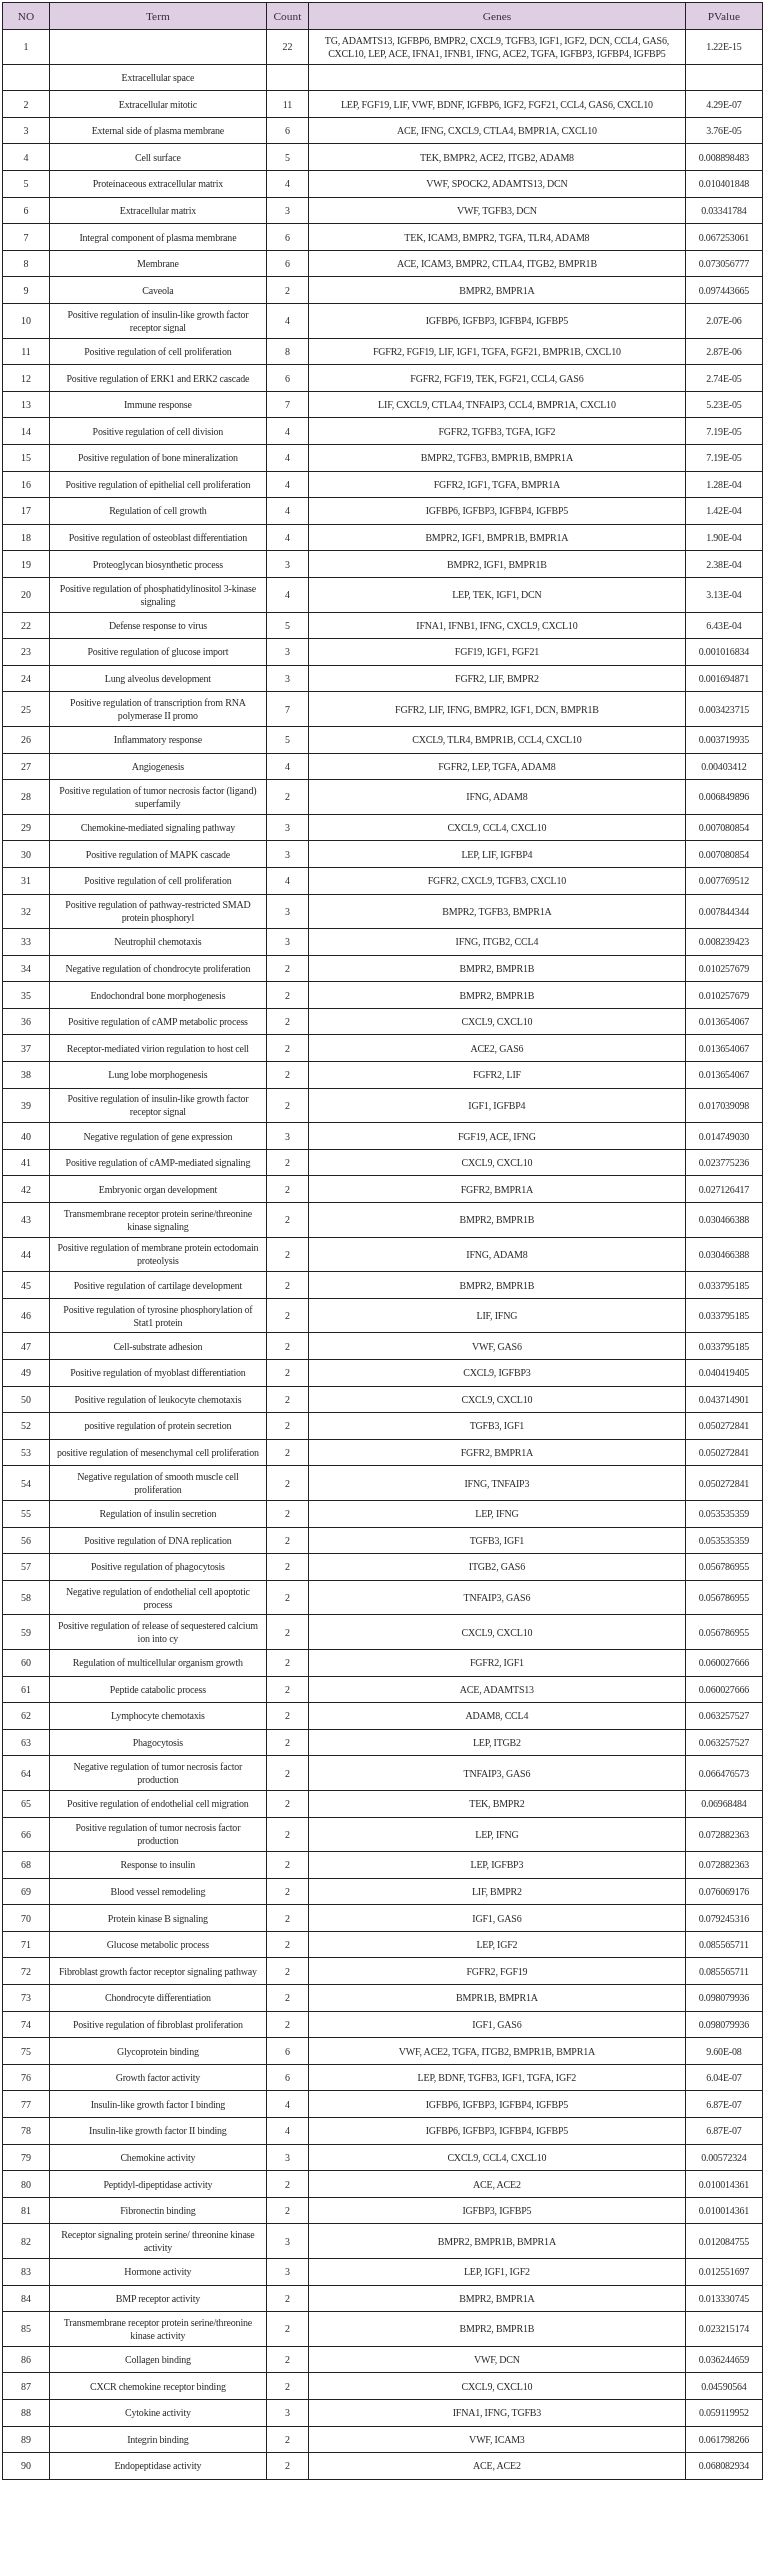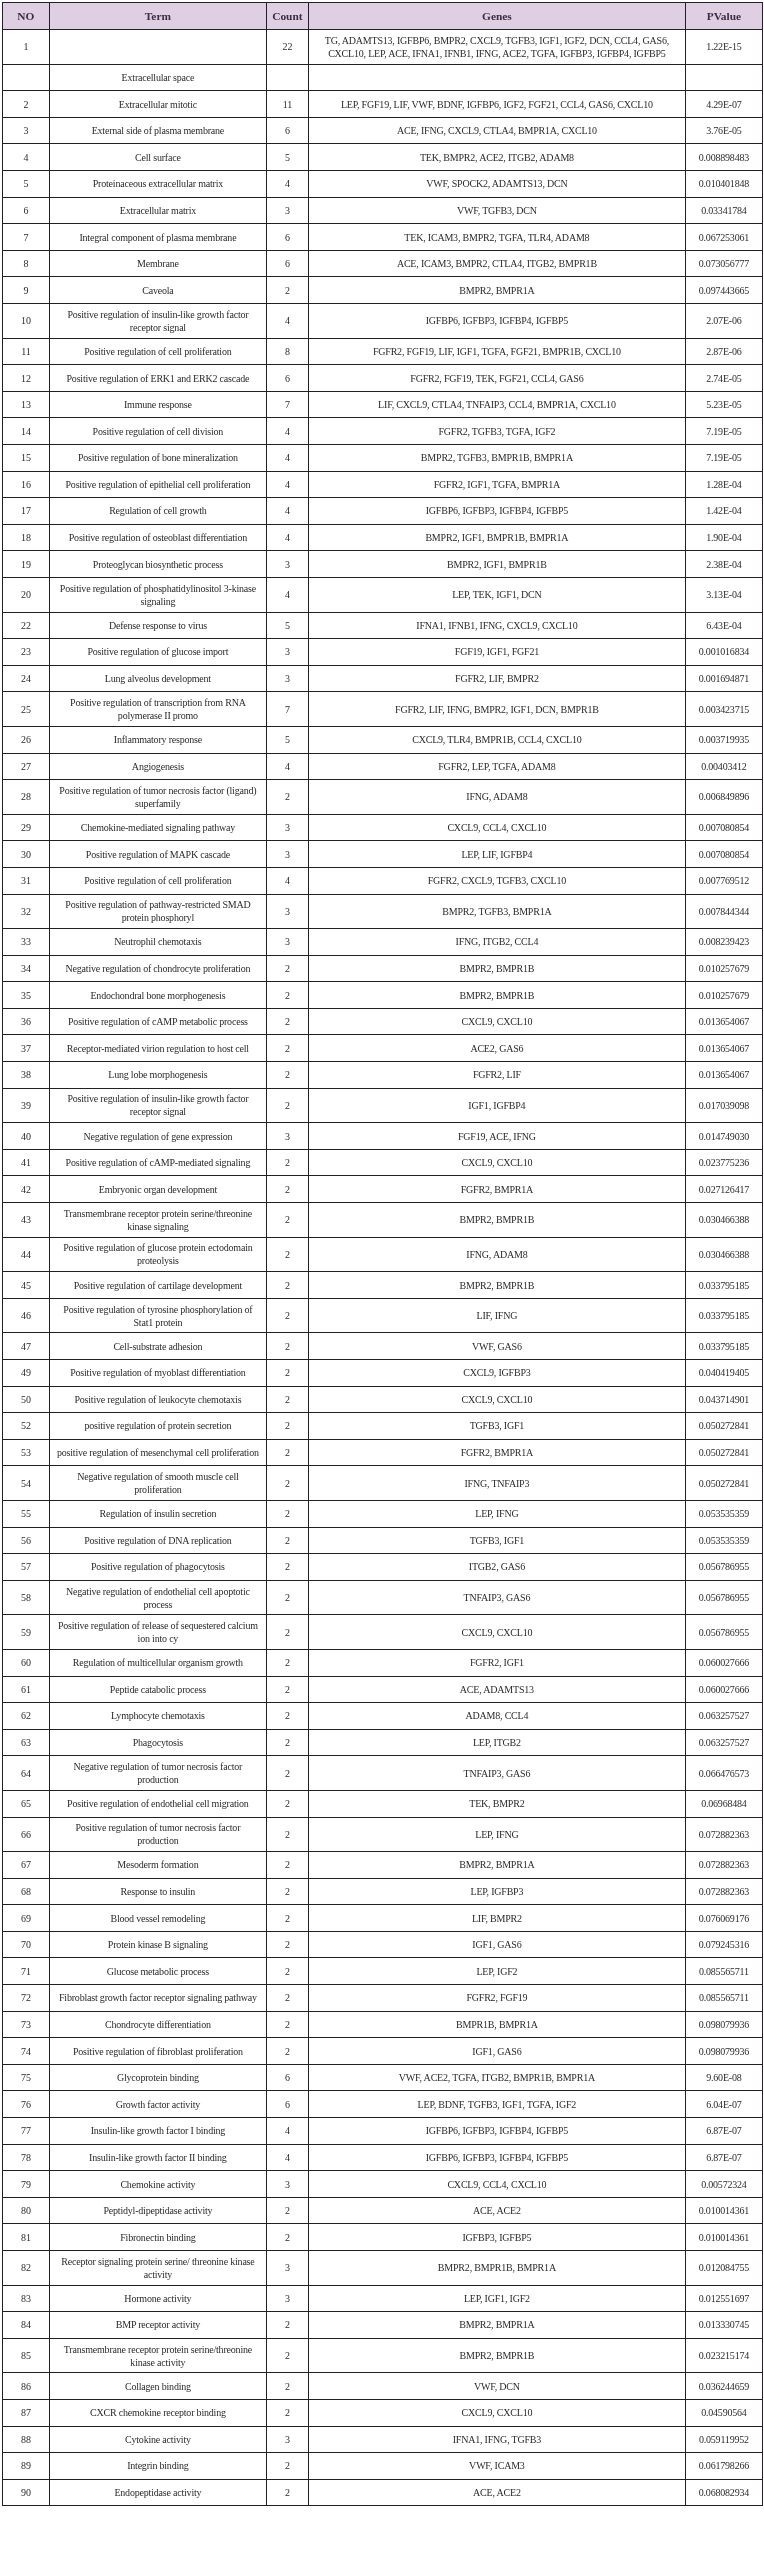--- a/index.html
+++ b/index.html
@@ -18,21 +18,21 @@
     vertical-align:middle;
     font-size:10px;
     line-height:1.3;
     letter-spacing:-0.2px;
     word-wrap:break-word;
     color:#2b2b2b;
   }
   table.enrich th{
     background:#ded0e2;
     color:#412a47;
-    font-weight:bold;
+    font-weight:normal;
     font-size:11.4px;
     padding:5.7px 2.8px;
     letter-spacing:0;
   }
   table.enrich td.col-no{font-size:10px;}
   table.enrich td.col-term{padding:3.8px 5.7px;}
   table.enrich td.col-genes{padding:3.8px 7.6px;}
   table.enrich tr{min-height:25.6px;}
   table.enrich td{height:18px;}
   col.c-no{width:47px;}
@@ -359,21 +359,21 @@
         </tr>
         <tr>
           <td class="col-no">43</td>
           <td class="col-term">Transmembrane receptor protein serine/threonine kinase signaling</td>
           <td class="col-count">2</td>
           <td class="col-genes">BMPR2, BMPR1B</td>
           <td class="col-pvalue">0.030466388</td>
         </tr>
         <tr>
           <td class="col-no">44</td>
-          <td class="col-term">Positive regulation of glucose protein ectodomain proteolysis</td>
+          <td class="col-term">Positive regulation of membrane protein ectodomain proteolysis</td>
           <td class="col-count">2</td>
           <td class="col-genes">IFNG, ADAM8</td>
           <td class="col-pvalue">0.030466388</td>
         </tr>
         <tr>
           <td class="col-no">45</td>
           <td class="col-term">Positive regulation of cartilage development</td>
           <td class="col-count">2</td>
           <td class="col-genes">BMPR2, BMPR1B</td>
           <td class="col-pvalue">0.033795185</td>
@@ -502,27 +502,20 @@
           <td class="col-term">Positive regulation of endothelial cell migration</td>
           <td class="col-count">2</td>
           <td class="col-genes">TEK, BMPR2</td>
           <td class="col-pvalue">0.06968484</td>
         </tr>
         <tr>
           <td class="col-no">66</td>
           <td class="col-term">Positive regulation of tumor necrosis factor production</td>
           <td class="col-count">2</td>
           <td class="col-genes">LEP, IFNG</td>
-          <td class="col-pvalue">0.072882363</td>
-        </tr>
-        <tr>
-          <td class="col-no">67</td>
-          <td class="col-term">Mesoderm formation</td>
-          <td class="col-count">2</td>
-          <td class="col-genes">BMPR2, BMPR1A</td>
           <td class="col-pvalue">0.072882363</td>
         </tr>
         <tr>
           <td class="col-no">68</td>
           <td class="col-term">Response to insulin</td>
           <td class="col-count">2</td>
           <td class="col-genes">LEP, IGFBP3</td>
           <td class="col-pvalue">0.072882363</td>
         </tr>
         <tr>

